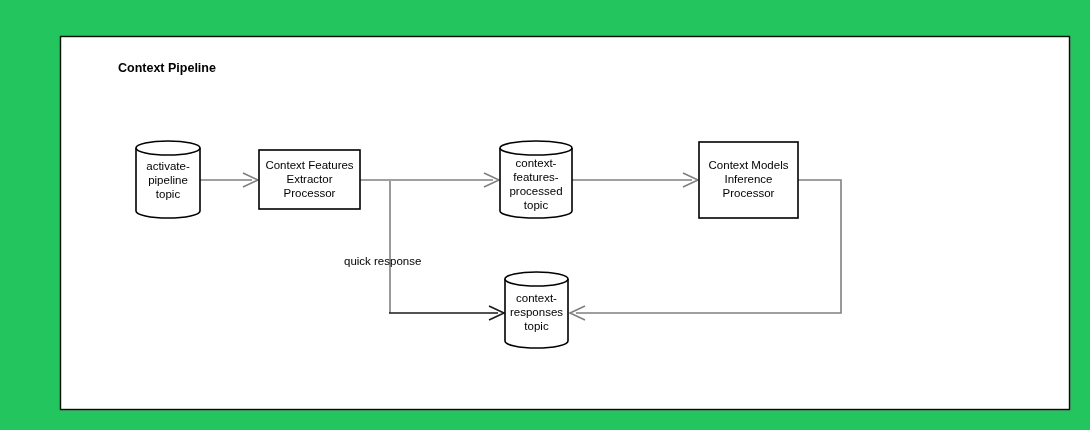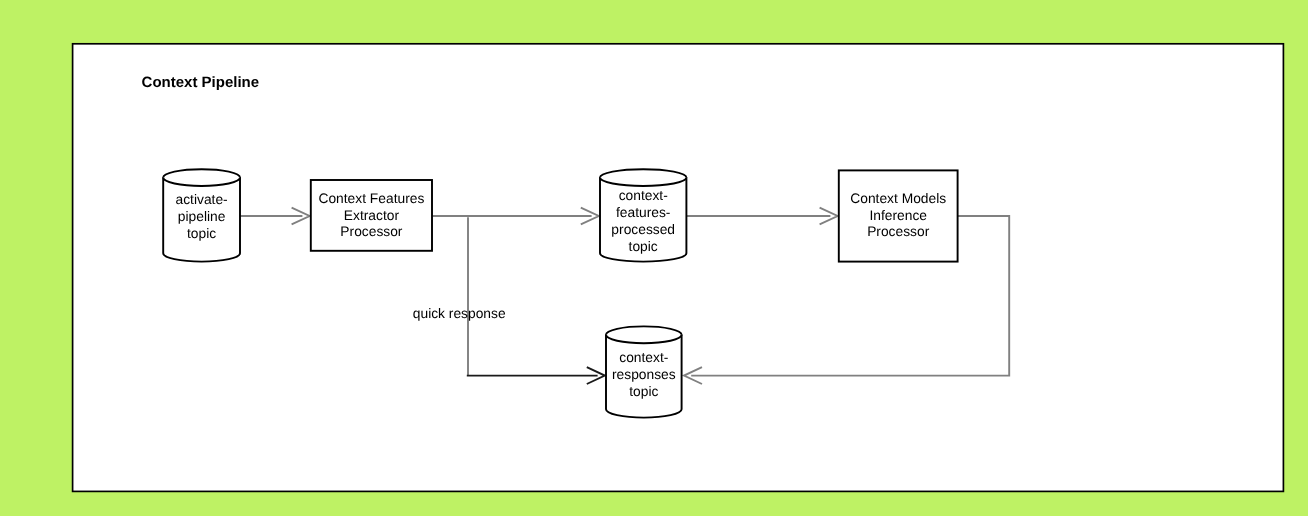--- a/index.html
+++ b/index.html
@@ -10,21 +10,21 @@
   body {
     width: 1090px;
     height: 430px;
     font-family: "Liberation Sans", sans-serif;
     overflow: hidden;
   }
   #canvas {
     position: relative;
     width: 1090px;
     height: 430px;
-    background: #bef264;
+    background: #22c55e;
   }
   #diagram-svg {
     position: absolute;
     left: 0;
     top: 0;
     width: 1090px;
     height: 430px;
     display: block;
   }
   .shape-stroke {

